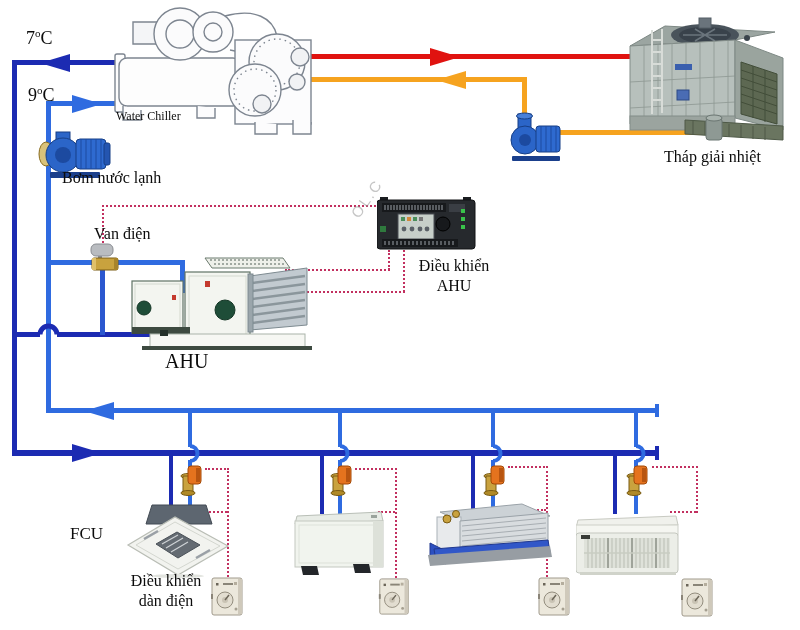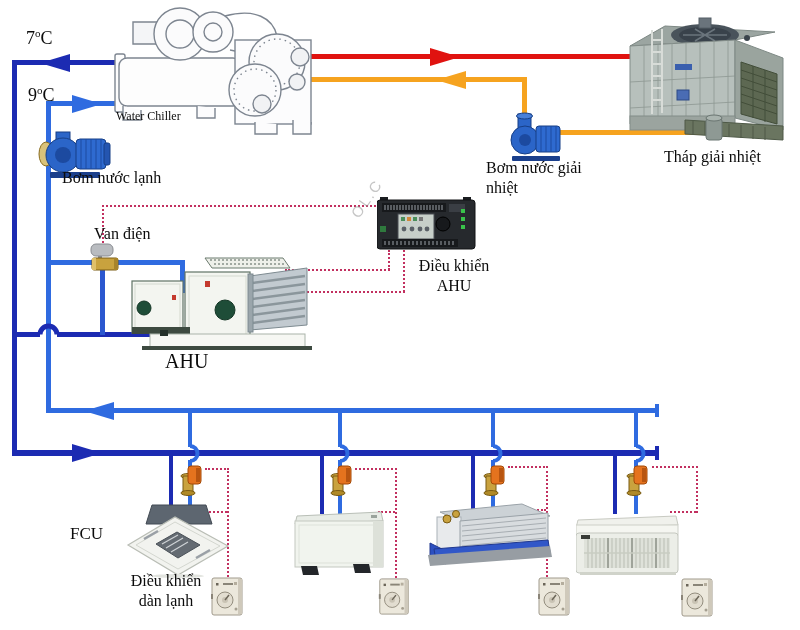--- a/index.html
+++ b/index.html
@@ -376,31 +376,27 @@
     <circle cx="14" cy="24" r="3" fill="#c9c3b4"></circle>
     <path d="M14,24 l4,-5" stroke="#6b6558" stroke-width="1.5"></path>
     <rect x="0" y="18" width="2" height="5" fill="#8a8478"></rect>
     <circle cx="25" cy="33" r="1.5" fill="#a59f90"></circle>
   </svg>
 
   <div class="lbl" style="left:26px;top:27px;font-size:18px;"><span>7</span><sup>o</sup><span>C</span></div>
   <div class="lbl" style="left:28px;top:84px;font-size:18px;"><span>9</span><sup>o</sup><span>C</span></div>
   <div class="lbl" style="left:116px;top:109px;font-size:12px;">Water Chiller</div>
   <div class="lbl" style="left:62px;top:169px;">Bơm nước lạnh</div>
-  <div class="lbl" style="left:486px;top:158px;line-height:20px;">
-    <div>Bơm nước giải</div>
-    <div>nhiệt</div>
-  </div>
   <div class="lbl" style="left:664px;top:148px;">Tháp giải nhiệt</div>
   <div class="lbl" style="left:94px;top:225px;">Van điện</div>
   <div class="lbl ctr" style="left:404px;top:256px;width:100px;">
     <div>Điều khiển</div>
     <div>AHU</div>
   </div>
   <div class="lbl" style="left:165px;top:350px;font-size:20px;">AHU</div>
   <div class="lbl" style="left:70px;top:524px;font-size:17px;">FCU</div>
   <div class="lbl ctr" style="left:118px;top:571px;width:96px;">
     <div>Điều khiển</div>
-    <div>dàn lạnh</div>
+    <div>dàn điện</div>
   </div>
   <div class="wm" style="left:345px;top:190px;">OL.C</div>
 
 </div>
 
 </body></html>

